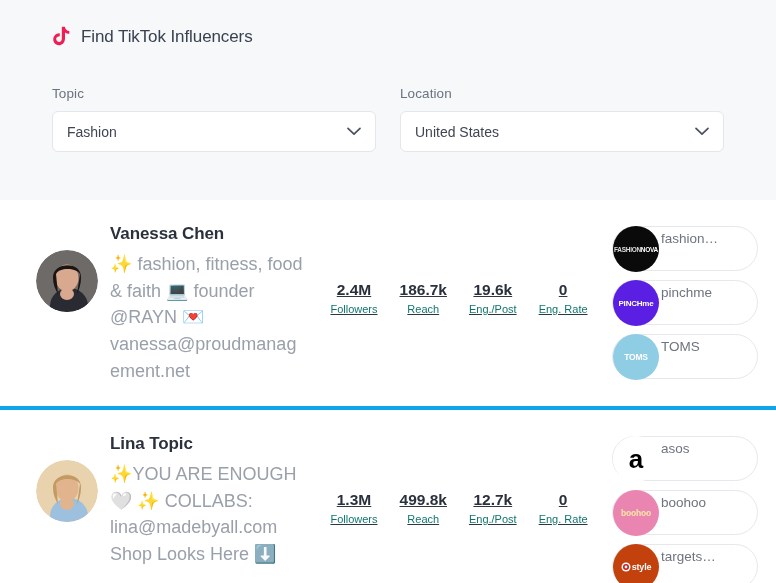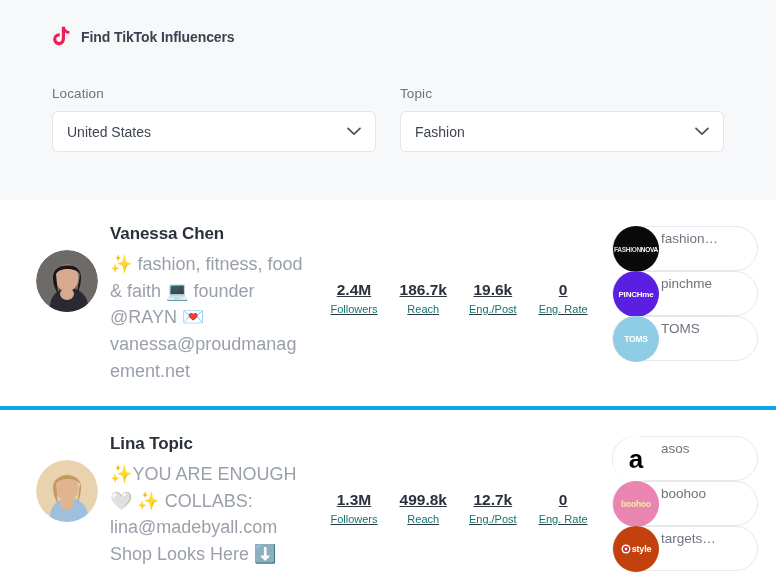--- a/index.html
+++ b/index.html
@@ -32,22 +32,22 @@
   }
 
   .tiktok-icon {
     width: 20px;
     height: 22px;
     flex: 0 0 auto;
     display: block;
   }
 
   .page-title {
-    font-size: 14px;
-    font-weight: 700;
+    font-size: 17px;
+    font-weight: 400;
     color: #3a4250;
     letter-spacing: -0.1px;
   }
 
   .filters {
     display: flex;
     gap: 24px;
   }
 
   .filter-group {
@@ -166,20 +166,21 @@
     color: #0f766e;
     line-height: 1.5;
     white-space: nowrap;
   }
 
   .brands-cell {
     flex: 0 0 auto;
     width: 146px;
     display: flex;
     flex-direction: column;
+    gap: 9px;
     padding-top: 4px;
   }
 
   .brand-pill {
     position: relative;
     height: 45px;
     border: 1px solid #e6e8eb;
     border-radius: 23px;
     display: flex;
     align-items: center;
@@ -222,33 +223,33 @@
   <div class="title-row">
     <svg class="tiktok-icon" viewBox="0 0 24 26">
       <path d="M15.4 0.6c0.5 3.1 2.3 4.9 5.4 5.1v3.5c-1.8 0.2-3.4-0.4-5.2-1.5v6.7c0 8.5-9.3 11.2-13 5.1-2.4-3.9-0.9-10.8 6.7-11.1v3.7c-0.6 0.1-1.2 0.2-1.8 0.4-1.7 0.6-2.7 1.7-2.4 3.6 0.5 3.7 7.3 4.8 6.7-2.4V0.6h3.6z" fill="#ee1d52"></path>
     </svg>
     <div class="page-title">Find TikTok Influencers</div>
   </div>
 
   <div class="filters">
 
     <div class="filter-group">
+      <span class="filter-label">Topic</span>
+      <div class="select-box">
+        <span class="select-value">Fashion</span>
+        <svg class="chevron" viewBox="0 0 14 9">
+          <path d="M1 1.3 L7 7.2 L13 1.3" fill="none" stroke="#4b5160" stroke-width="1.7" stroke-linecap="round" stroke-linejoin="round"></path>
+        </svg>
+      </div>
+    </div>
+
+    <div class="filter-group">
       <span class="filter-label">Location</span>
       <div class="select-box">
         <span class="select-value">United States</span>
-        <svg class="chevron" viewBox="0 0 14 9">
-          <path d="M1 1.3 L7 7.2 L13 1.3" fill="none" stroke="#4b5160" stroke-width="1.7" stroke-linecap="round" stroke-linejoin="round"></path>
-        </svg>
-      </div>
-    </div>
-
-    <div class="filter-group">
-      <span class="filter-label">Topic</span>
-      <div class="select-box">
-        <span class="select-value">Fashion</span>
         <svg class="chevron" viewBox="0 0 14 9">
           <path d="M1 1.3 L7 7.2 L13 1.3" fill="none" stroke="#4b5160" stroke-width="1.7" stroke-linecap="round" stroke-linejoin="round"></path>
         </svg>
       </div>
     </div>
 
   </div>
 </div>
 
 <div class="results">

